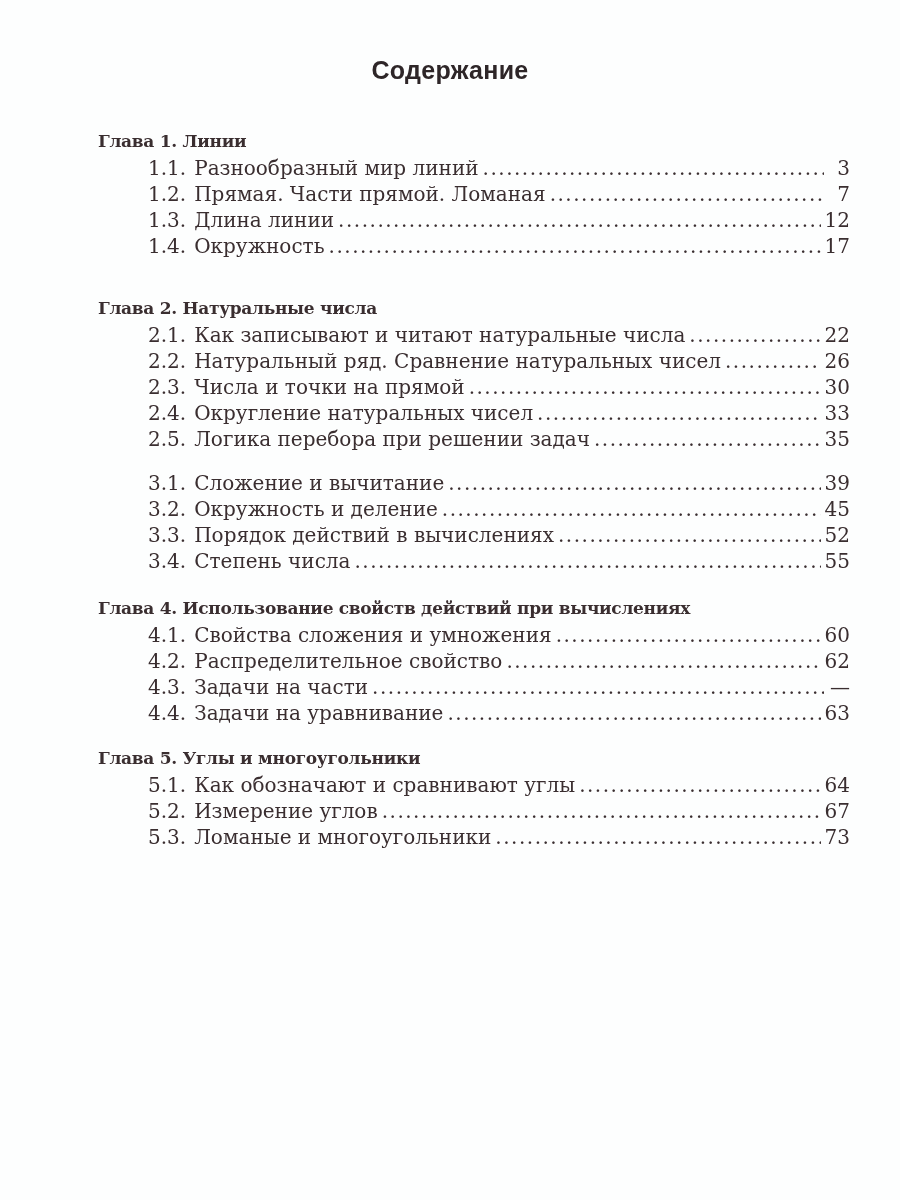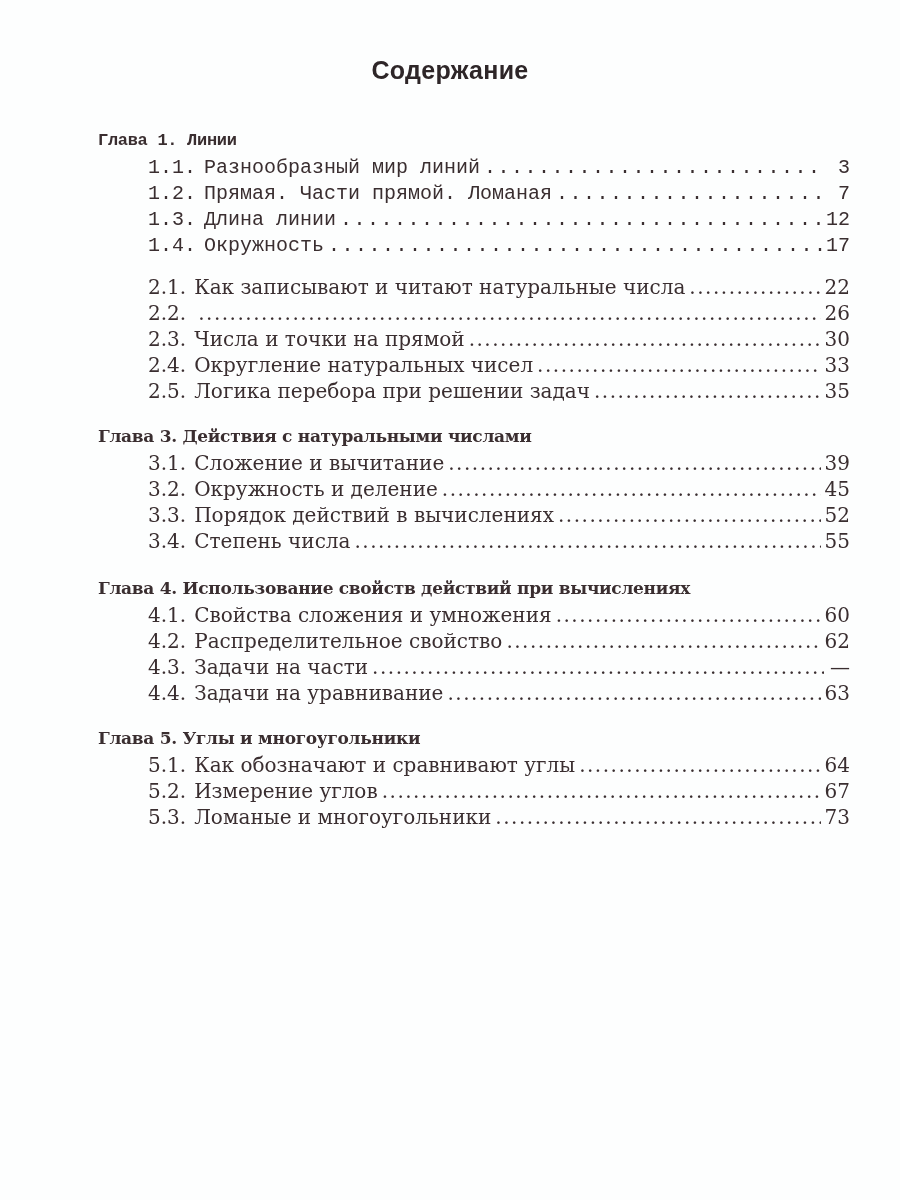--- a/index.html
+++ b/index.html
@@ -56,21 +56,21 @@
     color: #3a2e30;
   }
   .entry .dots::before {
     content: "..................................................................................................................................................................................";
   }
   .entry .page {
     flex: 0 0 auto;
     min-width: 22px;
     text-align: right;
   }
-  .ch1 { margin-bottom: 15px; font-family: Liberation Mono, monospace; }
+  .ch1 { margin-bottom: 35px; }
   .ch2 { margin-bottom: 18px; }
   .ch3 { margin-bottom: 20px; }
   .ch4 { margin-bottom: 18px; }
 </style>
 </head>
 <body>
 
 <div class="title">Содержание</div>
 
 <div class="toc">
@@ -97,28 +97,30 @@
       </div>
     <div class="entry">
         <span class="num">1.4.</span>
         <span class="label">Окружность</span>
         <span class="dots"></span>
         <span class="page">17</span>
       </div>
   </div>
 
   <div class="chapter ch2">
+    <div class="chapter-title">Глава 2. Натуральные числа</div>
     <div class="entry">
         <span class="num">2.1.</span>
         <span class="label">Как записывают и читают натуральные числа</span>
         <span class="dots"></span>
         <span class="page">22</span>
       </div>
     <div class="entry">
         <span class="num">2.2.</span>
+        <span class="label">Натуральный ряд. Сравнение натуральных чисел</span>
         <span class="dots"></span>
         <span class="page">26</span>
       </div>
     <div class="entry">
         <span class="num">2.3.</span>
         <span class="label">Числа и точки на прямой</span>
         <span class="dots"></span>
         <span class="page">30</span>
       </div>
     <div class="entry">
@@ -129,21 +131,20 @@
       </div>
     <div class="entry">
         <span class="num">2.5.</span>
         <span class="label">Логика перебора при решении задач</span>
         <span class="dots"></span>
         <span class="page">35</span>
       </div>
   </div>
 
   <div class="chapter ch3">
-    <div class="chapter-title">Глава 3. Действия с натуральными числами</div>
     <div class="entry">
         <span class="num">3.1.</span>
         <span class="label">Сложение и вычитание</span>
         <span class="dots"></span>
         <span class="page">39</span>
       </div>
     <div class="entry">
         <span class="num">3.2.</span>
         <span class="label">Окружность и деление</span>
         <span class="dots"></span>

